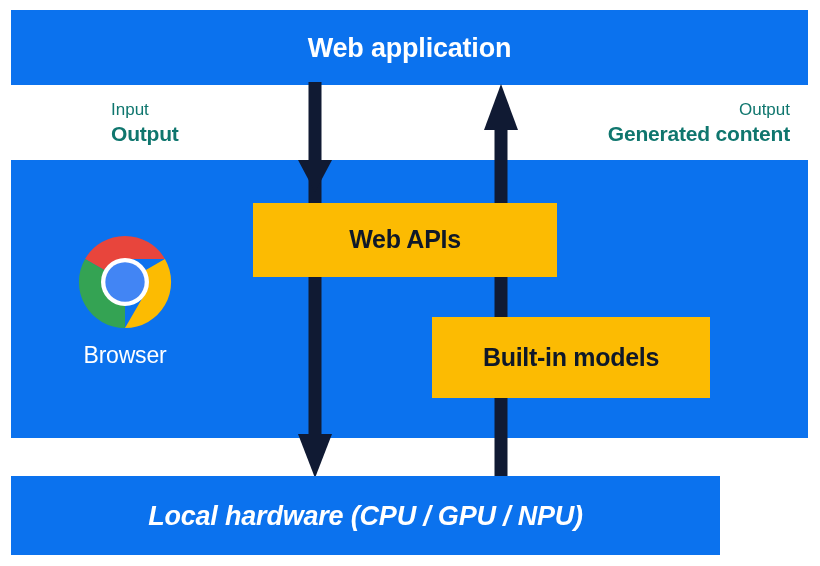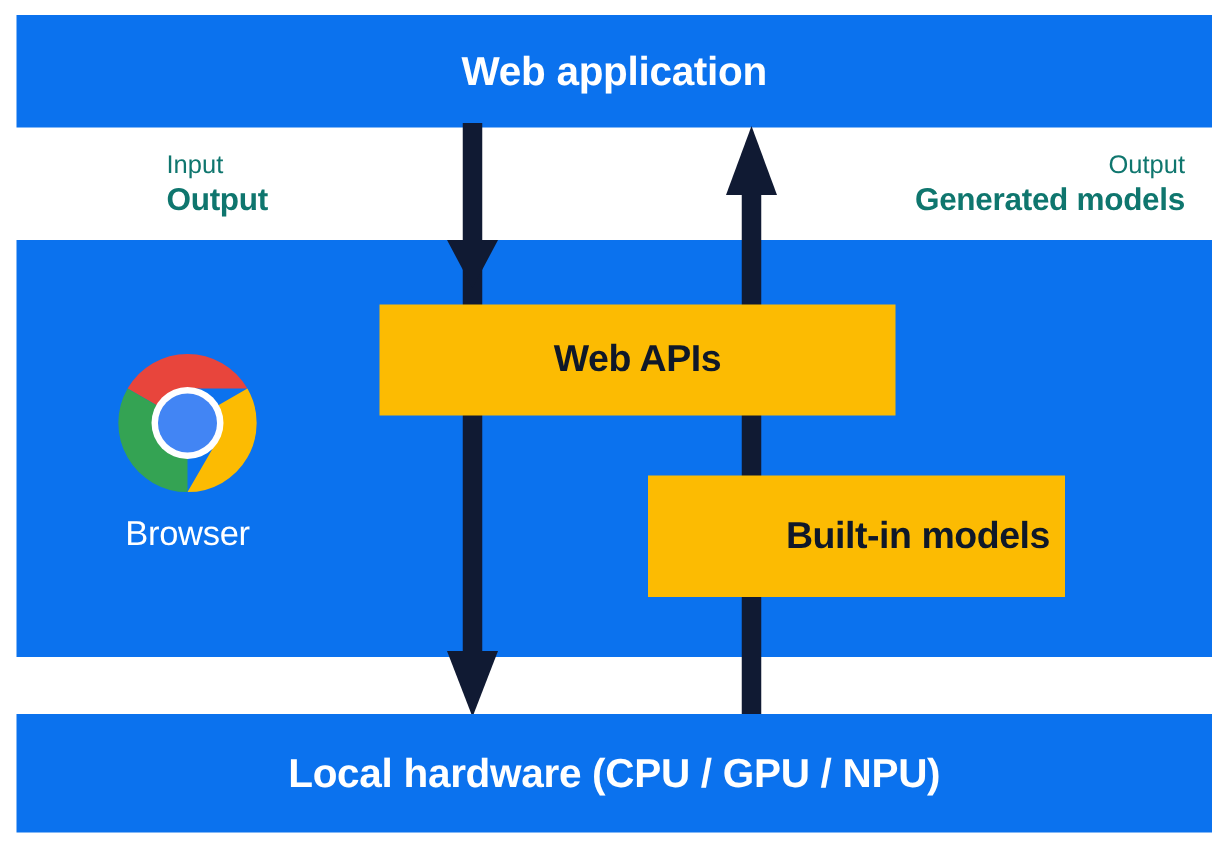--- a/index.html
+++ b/index.html
@@ -32,22 +32,23 @@
   }
   #browser-band {
     left: 11px;
     top: 160px;
     width: 797px;
     height: 278px;
   }
   #local-hardware-band {
     left: 11px;
     top: 476px;
-    width: 797px;
+    width: 709px;
     height: 79px;
+    font-style: italic;
   }
 
   .band-title {
     position: absolute;
     left: 0;
     right: 0;
     text-align: center;
     color: #ffffff;
     font-weight: bold;
     font-size: 27px;
@@ -139,31 +140,30 @@
     align-items: center;
     justify-content: center;
     text-align: center;
     font-weight: bold;
     letter-spacing: -0.3px;
     line-height: 1.25;
   }
   #web-apis-box {
     left: 253px;
     top: 203px;
-    width: 344px;
+    width: 304px;
     height: 74px;
     font-size: 25px;
   }
   #built-in-models-box {
     left: 432px;
     top: 317px;
     width: 278px;
     height: 81px;
     font-size: 25px;
-    justify-content: flex-end;
   }
   .component-box .box-label {
     display: block;
     padding: 0 10px;
   }
 </style>
 </head>
 <body>
 
 <div id="diagram">
@@ -172,21 +172,21 @@
     <div class="band-title" id="web-application-title">Web application</div>
   </div>
 
   <div class="flow-label" id="input-flow-label">
     <span class="kicker">Input</span>
     <span class="value">Output</span>
   </div>
 
   <div class="flow-label" id="output-flow-label">
     <span class="kicker">Output</span>
-    <span class="value">Generated models</span>
+    <span class="value">Generated content</span>
   </div>
 
   <div class="band" id="browser-band"></div>
 
   <div id="chrome-logo">
     <svg viewBox="0 0 100 100" width="96" height="96" aria-hidden="true">
 
       <path d="M50 2 A48 48 0 0 1 91.6 26 L50 26 A24 24 0 0 0 29.2 38 L8.4 26 A48 48 0 0 1 50 2 Z" fill="#e8453c"></path>
 
       <path d="M91.6 26 A48 48 0 0 1 50 98 L70.8 62 A24 24 0 0 0 70.8 38 L91.6 26 Z" fill="#fcbb02"></path>

